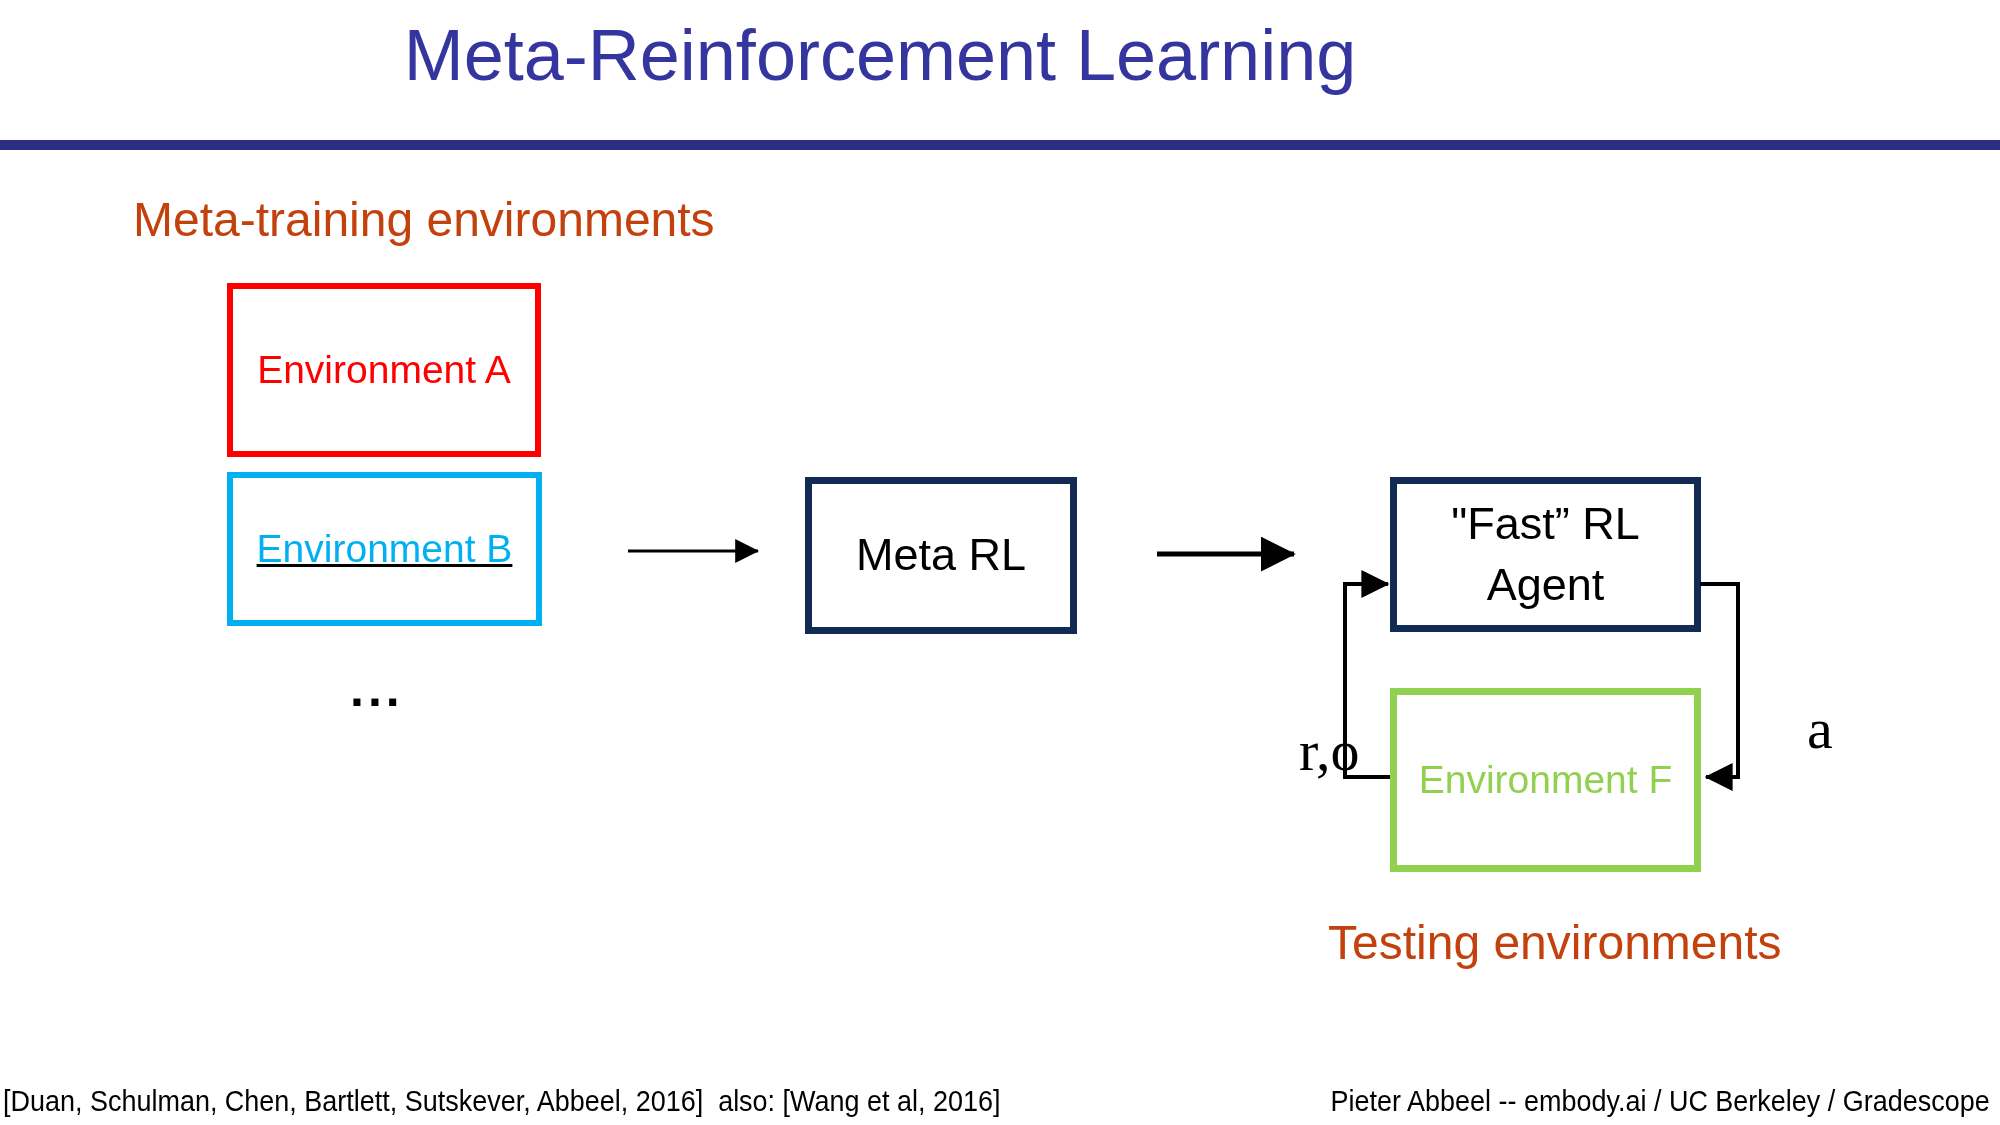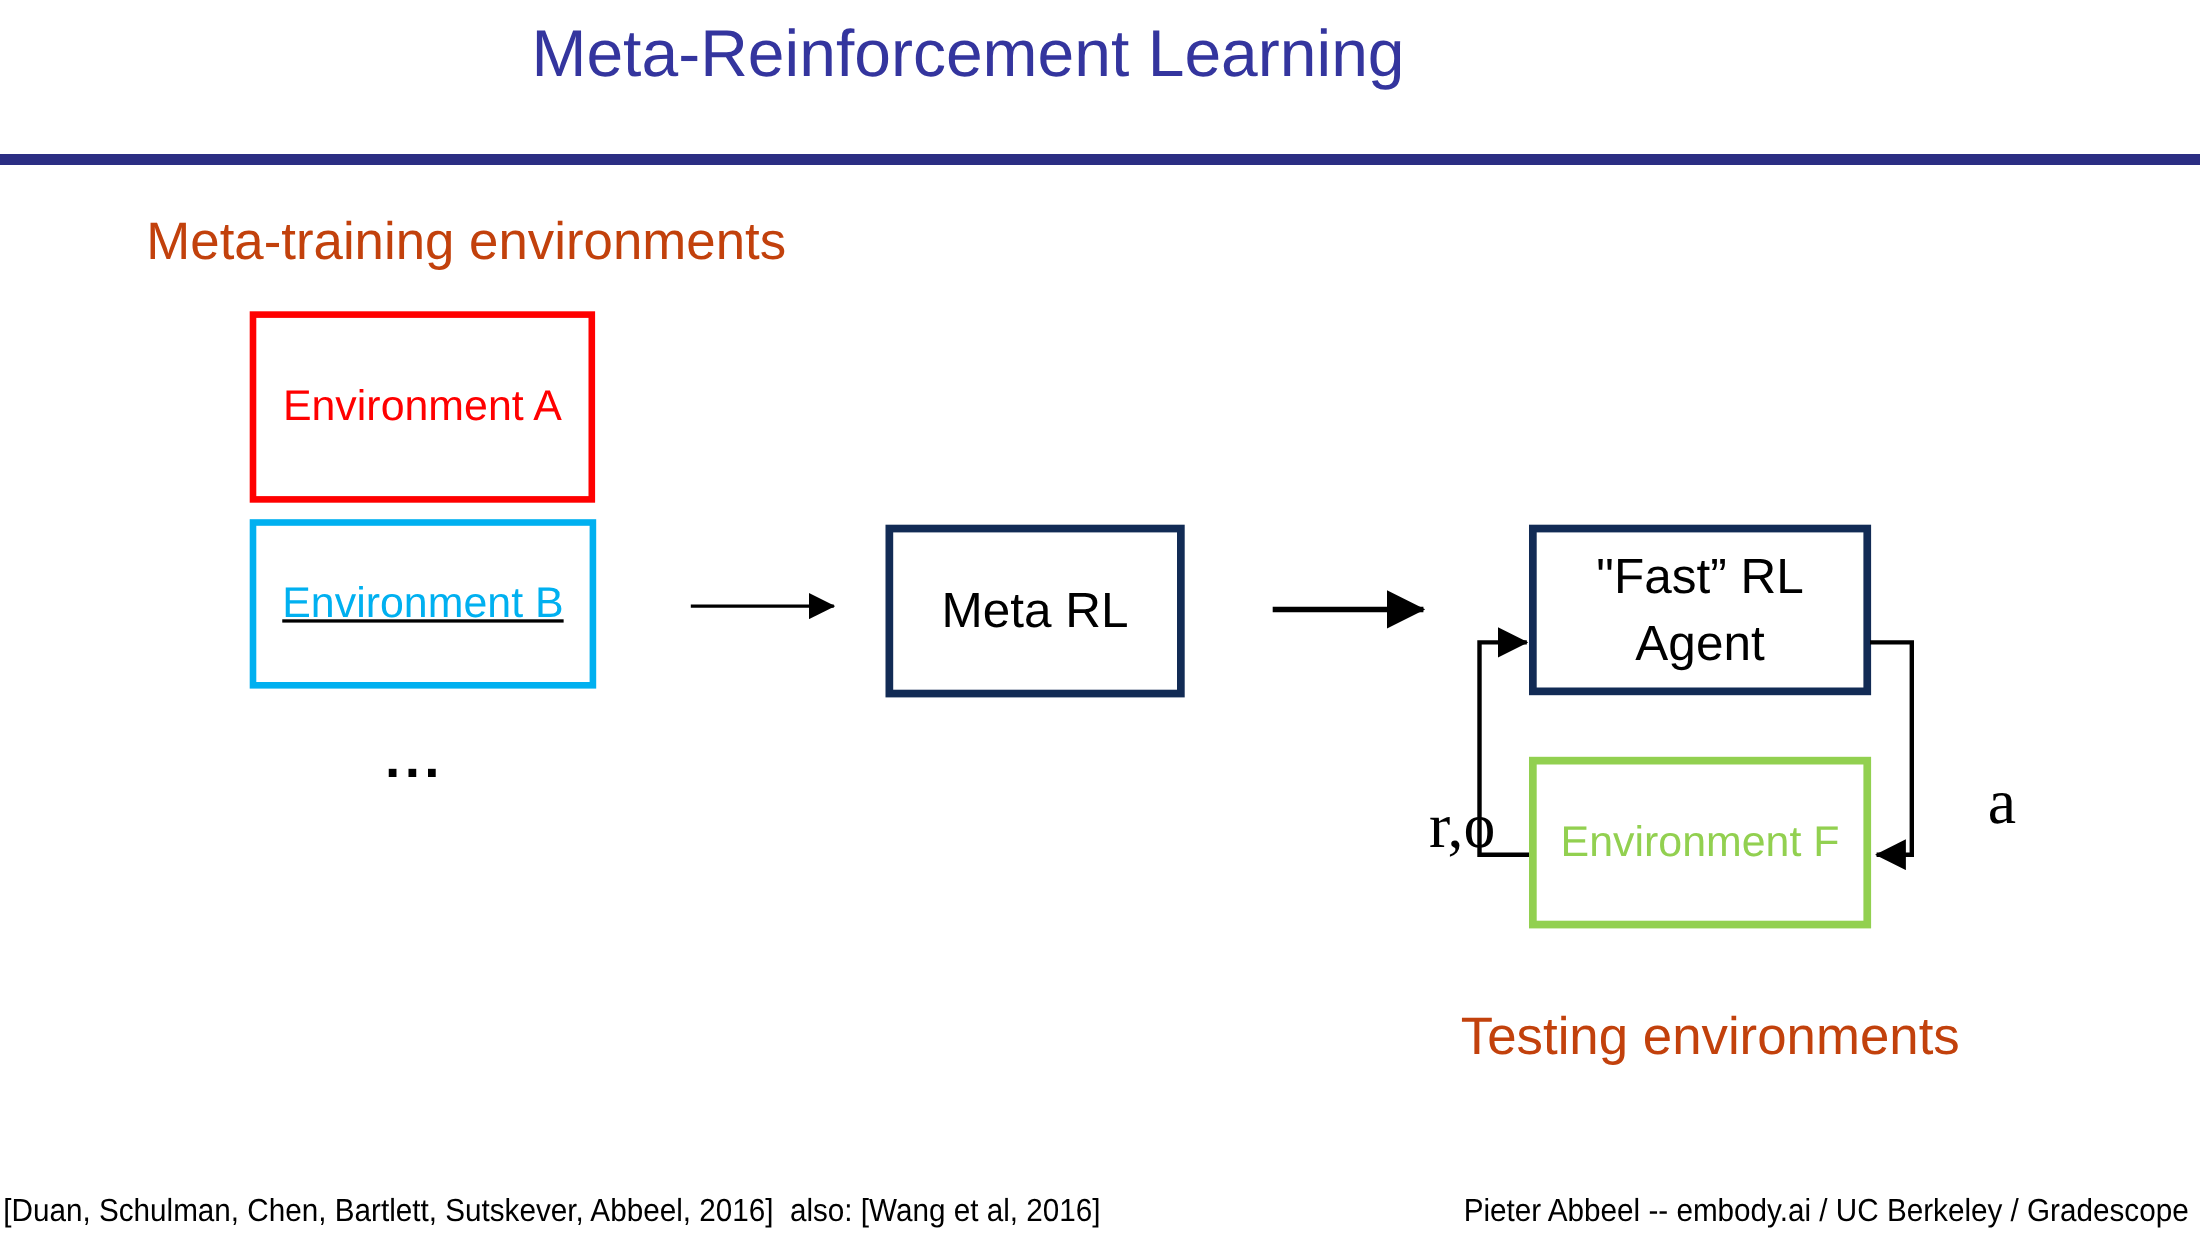--- a/index.html
+++ b/index.html
@@ -9,21 +9,21 @@
     height: 1125px;
     background: #ffffff;
     font-family: "Liberation Sans", sans-serif;
     overflow: hidden;
   }
   .abs { position: absolute; }
 
   .title {
     top: 16px; left: 0; width: 1760px;
     text-align: center;
-    font-size: 60px;
+    font-size: 72px;
     line-height: 1.1;
     color: #34359E;
     font-weight: 400;
   }
   .rule {
     top: 140px; left: 0;
     width: 2000px; height: 10px;
     background: #2B2E83;
   }
   .section-label {
@@ -45,21 +45,21 @@
     text-align: center;
   }
   .env-box .env-label { font-size: 39px; line-height: 1.1; white-space: nowrap; }
 
   .box-env-a { top: 283px; left: 227px; width: 314px; height: 174px; border: 6px solid #FF0000; }
   .box-env-a .env-label { color: #FF0000; }
 
   .box-env-b { top: 472px; left: 227px; width: 315px; height: 154px; border: 6px solid #00B0F0; text-decoration: underline; }
   .box-env-b .env-label { color: #00B0F0; }
 
-  .box-env-f { top: 688px; left: 1390px; width: 311px; height: 156px; border: 7px solid #92D050; }
+  .box-env-f { top: 688px; left: 1390px; width: 311px; height: 184px; border: 7px solid #92D050; }
   .box-env-f .env-label { color: #92D050; }
 
   .navy-box {
     box-sizing: border-box;
     display: flex;
     flex-direction: column;
     align-items: center;
     justify-content: center;
     border: 7px solid #122B55;
     background: #ffffff;

